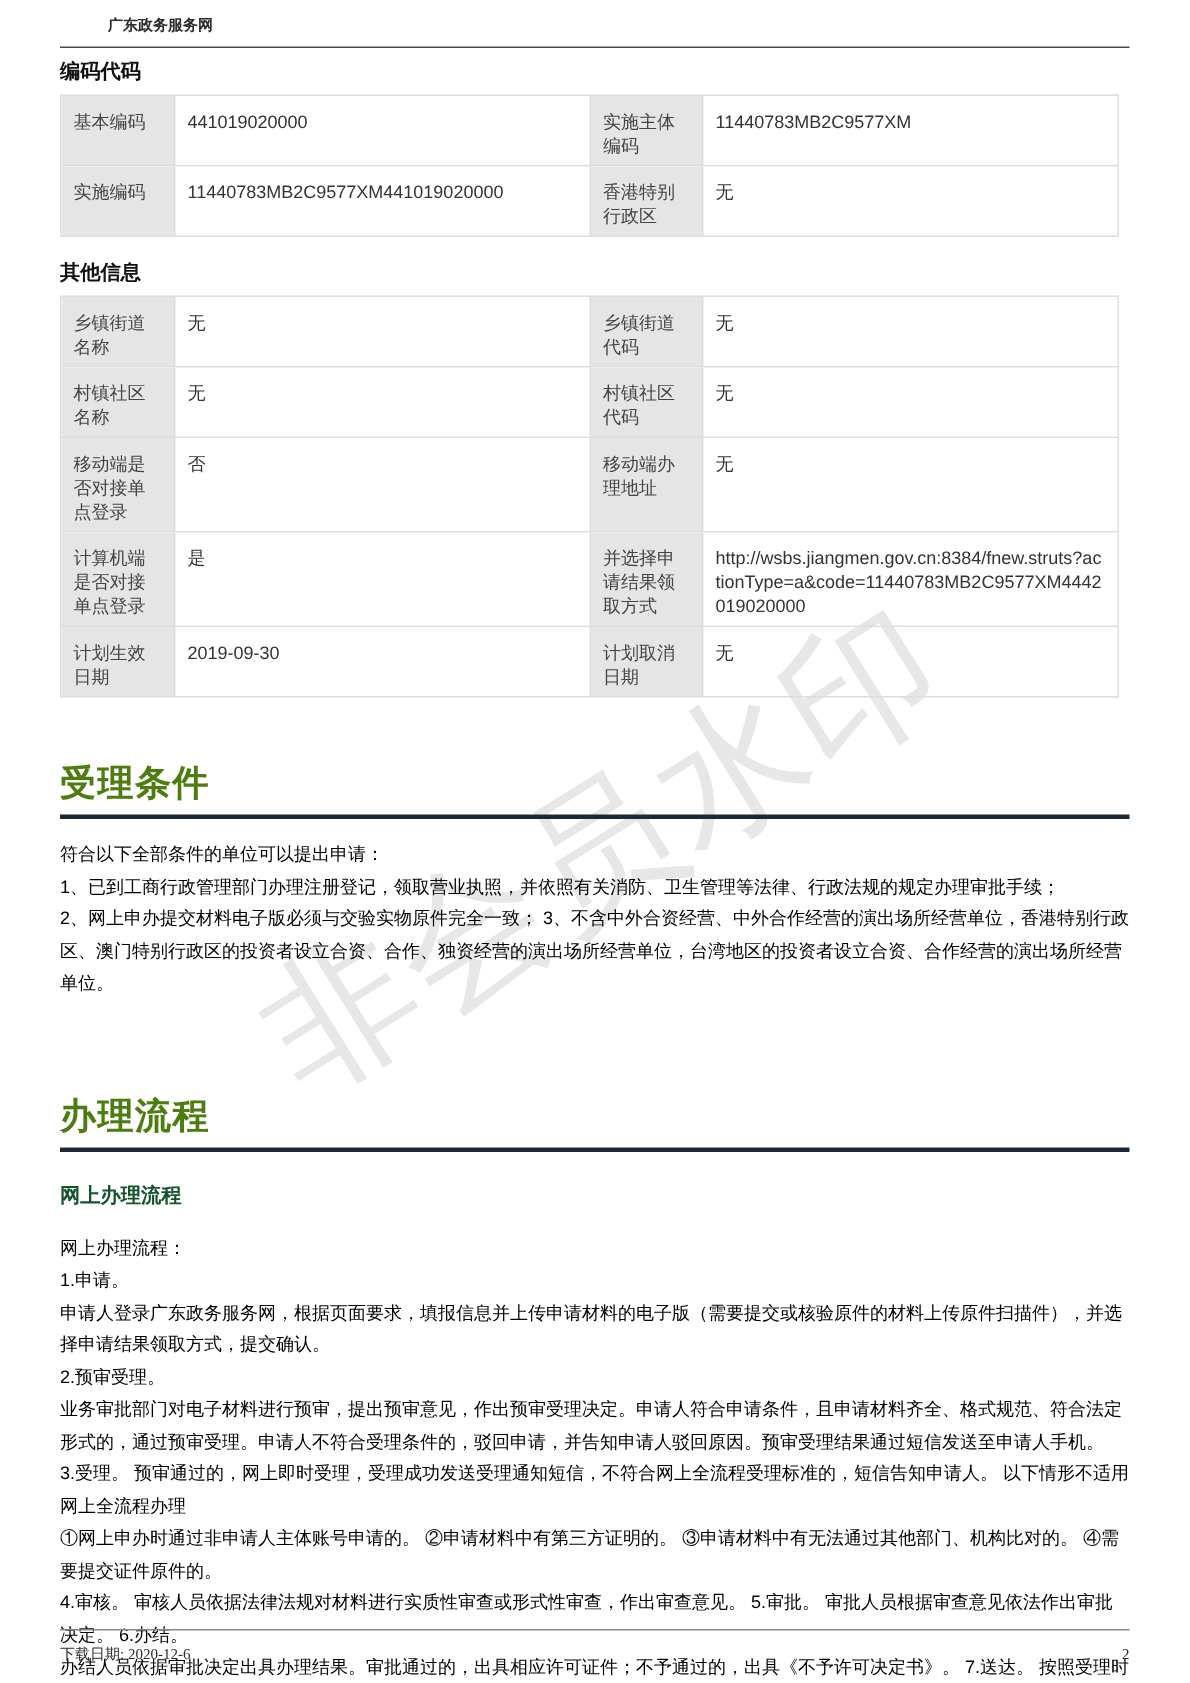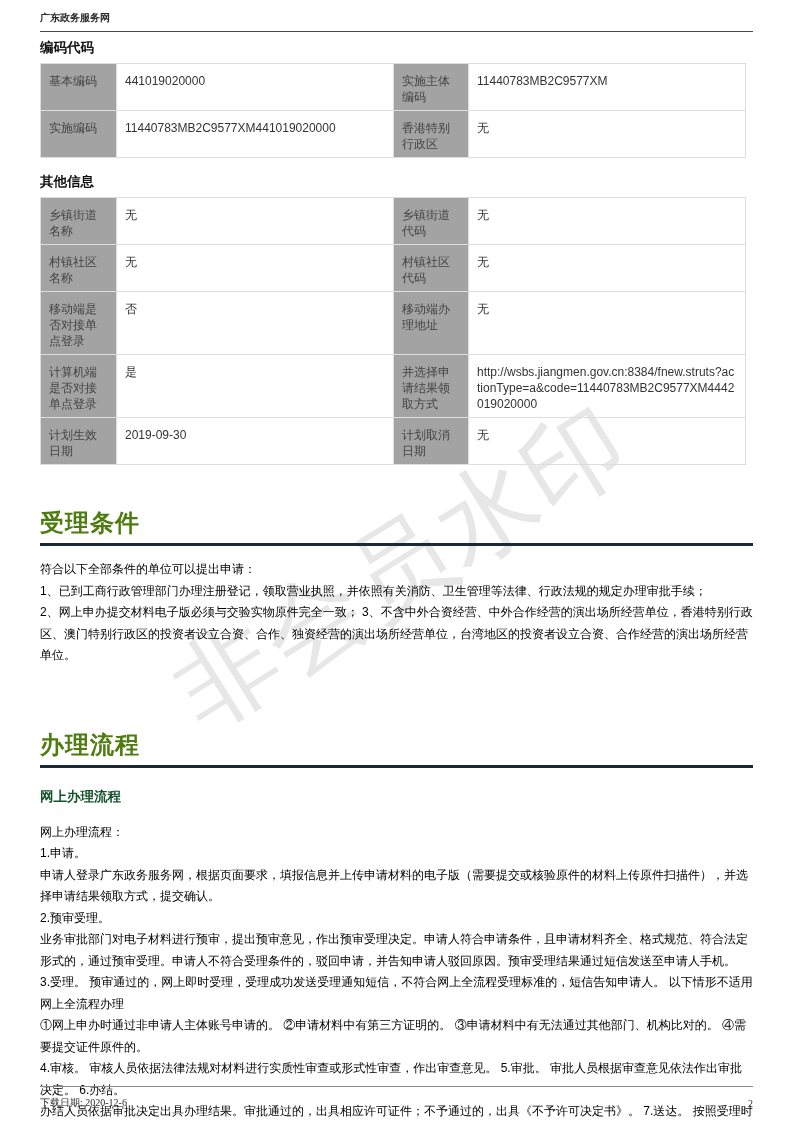--- a/index.html
+++ b/index.html
@@ -28,20 +28,21 @@
     pointer-events: none;
   }
   .content { position: relative; z-index: 1; padding: 12px 40px 0 40px; }
 
   .site-name {
     font-family: "Liberation Serif", serif;
     font-size: 10px;
     font-weight: 700;
     color: #2b2b2b;
     line-height: 12px;
+    margin-left: 32px;
   }
   .header-rule { border-bottom: 1.5px solid #4a4a4a; margin-top: 7px; }
 
   .h-small {
     font-size: 13.5px;
     font-weight: 700;
     color: #111;
     line-height: 18px;
   }
   .h-small.first { margin-top: 7px; }
@@ -55,21 +56,21 @@
     font-size: 12px;
   }
   table.tbl td {
     border: 1px solid #ddd;
     vertical-align: top;
     padding: 9px 8px 5px 8px;
     line-height: 16px;
     word-break: break-all;
     overflow: hidden;
   }
-  table.tbl td.lbl { background: #a3a3a3; color: #444; }
+  table.tbl td.lbl { background: #e5e5e5; color: #444; }
   table.tbl td.val { background: transparent; color: #333; }
   table.tbl tr { height: 47px; }
   table.tbl tr.tall { height: 62px; }
 
   .section-title {
     margin-top: 46px;
     font-size: 24px;
     font-weight: 700;
     color: #4d7c0f;
     line-height: 24px;

